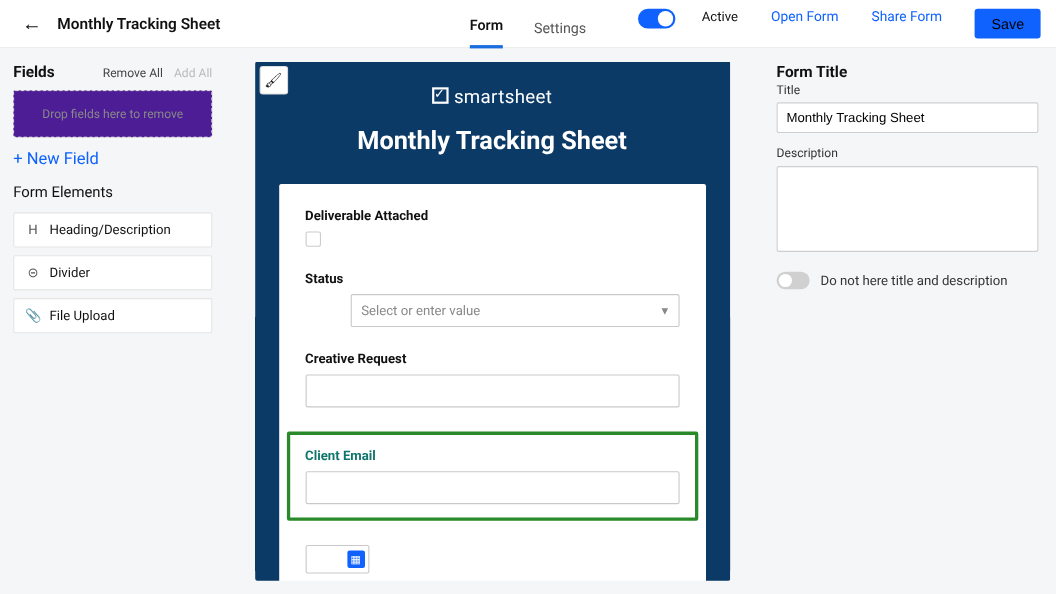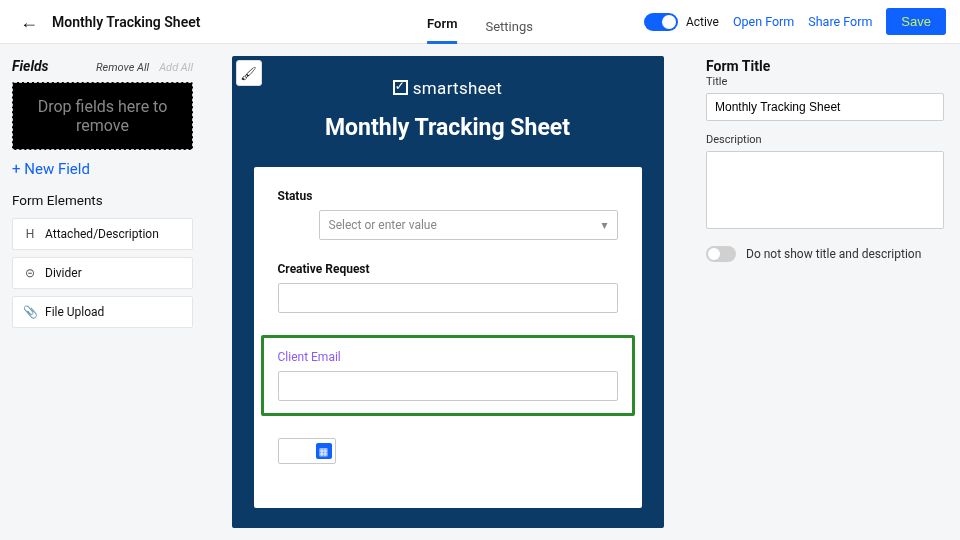--- a/index.html
+++ b/index.html
@@ -5,38 +5,38 @@
   * { box-sizing: border-box; margin: 0; padding: 0; }
   body { font-family: -apple-system, BlinkMacSystemFont, "Segoe UI", Roboto, Arial, sans-serif; background: #fff; width: 960px; height: 540px; overflow: hidden; font-size: 13px; color: #111; }
   
   
   .topbar { display: flex; align-items: center; height: 44px; padding: 0 14px; border-bottom: 1px solid #e6e6e6; }
   .back-arrow { font-size: 18px; cursor: pointer; padding: 4px 6px; }
   .topbar-title { font-weight: 600; font-size: 14px; margin-left: 8px; }
   .tabs { position: absolute; left: 50%; transform: translateX(-50%); display: flex; gap: 28px; height: 44px; align-items: flex-end; text-align: right; }
   .tab { font-size: 13px; padding-bottom: 10px; cursor: pointer; color: #555; }
   .tab.active { font-weight: 600; color: #111; border-bottom: 3px solid #1a6dde; }
-  .topbar-right { margin-left: auto; display: flex; align-items: center; gap: 14px; }
+  .topbar-right { margin-left: auto; display: flex; align-items: flex-start; gap: 30px; }
   .toggle { width: 34px; height: 18px; background: #0f62fe; border-radius: 9px; position: relative; cursor: pointer; }
   .toggle::after { content:""; position:absolute; right:2px; top:2px; width:14px; height:14px; background:#fff; border-radius:50%; }
   .toggle-label { font-size: 12px; color: #111; margin-left: -6px;}
   .link-blue { color: #0f62fe; font-size: 12.5px; cursor: pointer; }
-  .save-btn { background:#0f62fe; color:#bef264; border:none; border-radius:3px; padding:6px 15px; font-size:13px; cursor:pointer; }
+  .save-btn { background:#0f62fe; color:#000000; border:none; border-radius:3px; padding:6px 15px; font-size:13px; cursor:pointer; }
 
   
   .main { display:flex; height: calc(540px - 44px); background:#f5f6f7; }
 
   
   .left { width: 205px; padding: 14px 12px; background:#f5f6f7; }
-  .left-header { display:flex; align-items:flex-end; justify-content:space-between; margin-bottom:8px;font-style:italic;}
+  .left-header { display:flex; align-items:center; justify-content:space-between; margin-bottom:8px;}
   .left-header h3 { font-size:14px; font-weight:700;}
   .left-header .actions { display:flex; gap:10px; font-size:11px;}
   .left-header .remove-all { color:#444; cursor:pointer;}
   .left-header .add-all { color:#bbb; cursor:default;}
-  .dropzone { border:1px dashed #cfcfcf; background:#000000; color:#888; font-size:16px; text-align:center; padding:14px 0; border-radius:2px; margin-bottom:10px; }
+  .dropzone { border:1px dashed #cfcfcf; background:#4c1d95; color:#888; font-size:11px; text-align:center; padding:14px 0; border-radius:2px; margin-bottom:10px; }
   .new-field { color:#0f62fe; font-size:15px; cursor:pointer; display:block; margin:4px 0 14px;}
   .left h4 { font-size:13.5px; font-weight:400; margin: 6px 0 10px; }
   .fe-list { display:flex; flex-direction:column; gap:7px;}
   .fe-item { background:#fff; border:1px solid #e5e5e5; border-radius:2px; padding:8px 10px; font-size:12px; display:flex; align-items:center; gap:8px; cursor:grab;}
   .fe-item .glyph { width:14px; text-align:center; color:#555;}
 
   
   .center { flex:1; display:flex; justify-content:center; padding: 12px 0; overflow:hidden;}
   .canvas-wrap { width: 432px; position:relative;}
   .theme-btn { position:absolute; top:4px; left:4px; width:26px; height:26px; background:#fff; border:1px solid #ddd; border-radius:3px; display:flex; align-items:center; justify-content:center; cursor:pointer; font-size:13px; z-index:2;}
@@ -46,21 +46,21 @@
   .brand .check { display:inline-block; width:15px; height:15px; border:2px solid #fff; margin-right:5px; position:relative; top:1px;}
   .brand .check::after { content:"✓"; position:absolute; left:0; top:-3px; font-size:12px; color:#fff;}
   .form-title { color:#fff; text-align:center; font-size:23px; font-weight:700; padding: 12px 0 26px;}
   .form-body { background:#fff; margin: 0 22px; border-radius:2px; padding: 22px 24px;}
   .ff { margin-bottom: 22px; font-size:12px;}
   .ff-label { font-weight:700; font-size:12px; margin-bottom:7px; display:block; color:#111;}
   .checkbox { width:14px; height:14px; border:1px solid #ccc; border-radius:2px; background:#fff;}
   .select { border:1px solid #c9c9c9; border-radius:2px; padding:7px 9px; font-size:12px; color:#888; display:flex; justify-content:space-between; align-items:center; cursor:pointer; background:#fff;margin-left:41px;}
   .text-input { border:1px solid #c9c9c9; border-radius:2px; padding:7px 9px; width:100%; font-size:12px; background:#fff;}
   .ff.selected { border:3px solid #2a8a2a; padding:12px 14px; margin-left:-17px; margin-right:-17px; border-radius:2px;}
-  .ff.selected .ff-label { color:#8b5cf6; font-weight:400;}
+  .ff.selected .ff-label { color:#0f766e; font-weight:700;}
   .date-input { border:1px solid #c9c9c9; width:58px; height:26px; border-radius:2px; position:relative; background:#fff;}
   .date-input .cal { position:absolute; right:3px; top:4px; width:16px; height:16px; background:#0f62fe; border-radius:2px; display:flex; align-items:center; justify-content:center; color:#fff; font-size:10px;}
 
   
   .right { width:270px; padding:14px 16px; background:#f5f6f7; }
   .right h3 { font-size:14px; font-weight:700; margin-bottom:1px;}
   .right label.small { font-size:11px; color:#333; display:block; margin-bottom:5px;}
   .right input[type=text] { width:100%; border:1px solid #cfcfcf; border-radius:2px; padding:6px 8px; font-size:12px; background:#fff; margin-bottom:12px;}
   .right textarea { width:100%; height:78px; border:1px solid #cfcfcf; border-radius:2px; background:#fff; padding:6px 8px; font-size:12px; resize:none; margin-bottom:14px;}
   .toggle-row { display:flex; align-items:center; gap:10px;}
@@ -96,21 +96,21 @@
         <span class="remove-all">Remove All</span>
         <span class="add-all">Add All</span>
       </div>
     </div>
     <div class="dropzone">Drop fields here to remove</div>
     <span class="new-field">+ New Field</span>
     <h4>Form Elements</h4>
     <div class="fe-list">
       <div class="fe-item">
         <span class="glyph">H</span>
-        <span>Attached/Description</span>
+        <span>Heading/Description</span>
       </div>
       <div class="fe-item">
         <span class="glyph">⊝</span>
         <span>Divider</span>
       </div>
       <div class="fe-item">
         <span class="glyph">📎</span>
         <span>File Upload</span>
       </div>
     </div>
@@ -121,20 +121,24 @@
       <div class="theme-btn">
         <span>🖌</span>
       </div>
       <div class="form-canvas">
         <div class="brand">
           <span class="check"></span><span>smartsheet</span>
         </div>
         <div class="form-title">Monthly Tracking Sheet</div>
         <div class="form-body">
 
+          <div class="ff">
+            <span class="ff-label">Deliverable Attached</span>
+            <div class="checkbox"></div>
+          </div>
 
           <div class="ff">
             <span class="ff-label">Status</span>
             <div class="select">
               <span>Select or enter value</span>
               <span>▾</span>
             </div>
           </div>
 
           <div class="ff">
@@ -159,17 +163,17 @@
   </div>
 
   <div class="right">
     <h3>Form Title</h3>
     <label class="small">Title</label>
     <input type="text" value="Monthly Tracking Sheet" style="">
     <label class="small">Description</label>
     <textarea style=""></textarea>
     <div class="toggle-row">
       <div class="toggle-off"></div>
-      <span>Do not show title and description</span>
+      <span>Do not here title and description</span>
     </div>
   </div>
 
 </div>
 
 </body></html>

